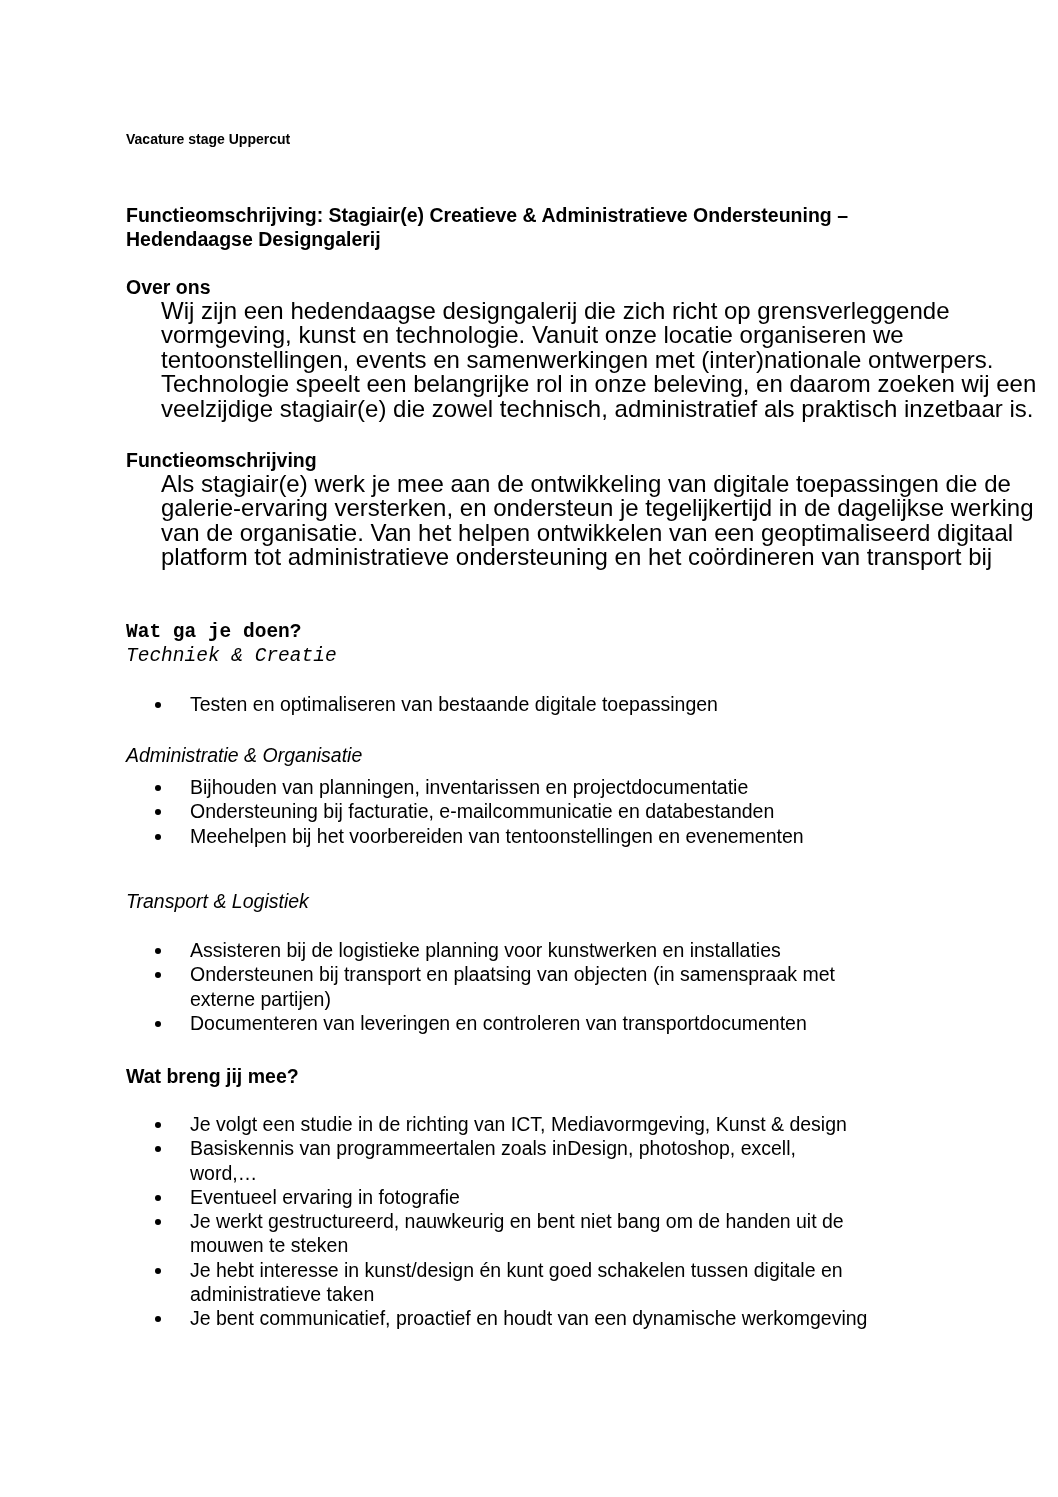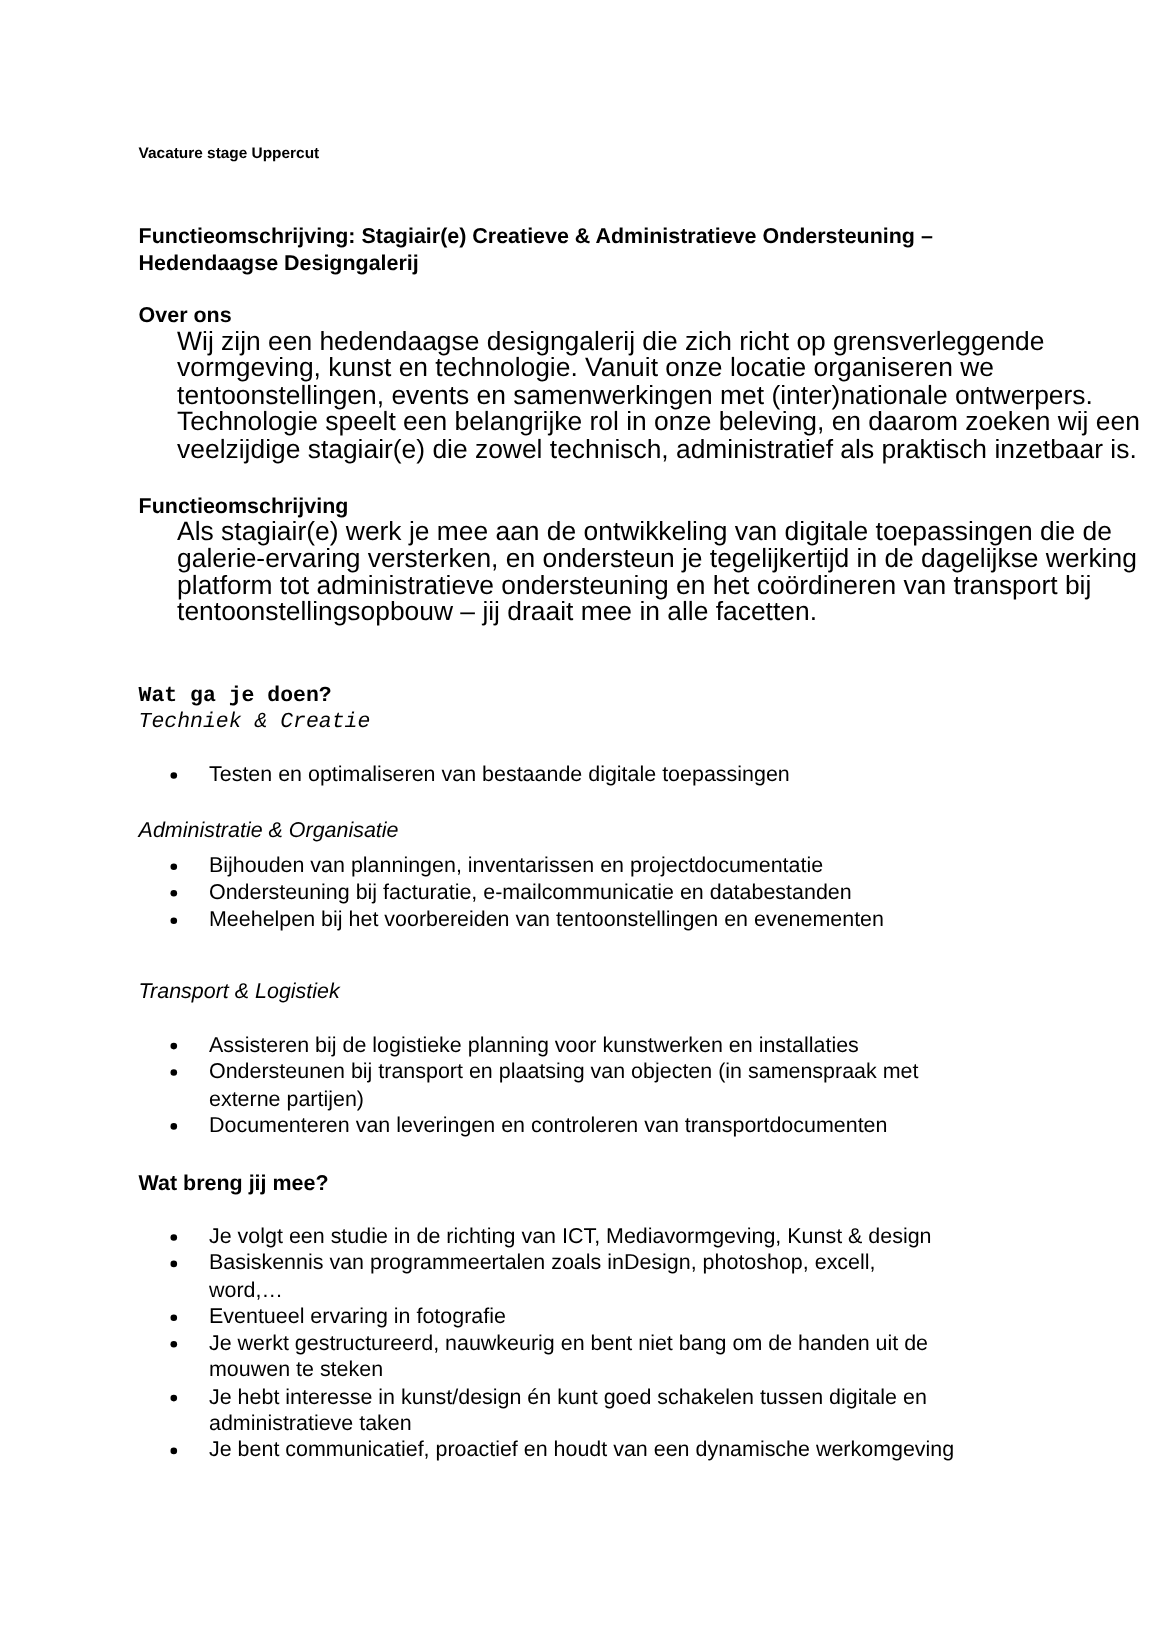--- a/index.html
+++ b/index.html
@@ -106,22 +106,22 @@
     <div class="p-line">vormgeving, kunst en technologie. Vanuit onze locatie organiseren we</div>
     <div class="p-line">tentoonstellingen, events en samenwerkingen met (inter)nationale ontwerpers.</div>
     <div class="p-line">Technologie speelt een belangrijke rol in onze beleving, en daarom zoeken wij een</div>
     <div class="p-line">veelzijdige stagiair(e) die zowel technisch, administratief als praktisch inzetbaar is.</div>
   </div>
 
   <div class="section" style="top:448px;">
     <div class="h">Functieomschrijving</div>
     <div class="p-line">Als stagiair(e) werk je mee aan de ontwikkeling van digitale toepassingen die de</div>
     <div class="p-line">galerie-ervaring versterken, en ondersteun je tegelijkertijd in de dagelijkse werking</div>
+    <div class="p-line">van de organisatie. Van het helpen ontwikkelen van een geoptimaliseerd digitaal</div>
     <div class="p-line">platform tot administratieve ondersteuning en het coördineren van transport bij</div>
-    <div class="p-line">tentoonstellingsopbouw – jij draait mee in alle facetten.</div>
   </div>
 
   <div class="section" style="top:620px;font-family:Liberation Mono, monospace;">
     <div class="h">Wat ga je doen?</div>
     <div class="sub">Techniek &amp; Creatie</div>
   </div>
 
   <ul class="bullets section" style="top:692px;">
     <li>
       <span class="bullet"></span>

